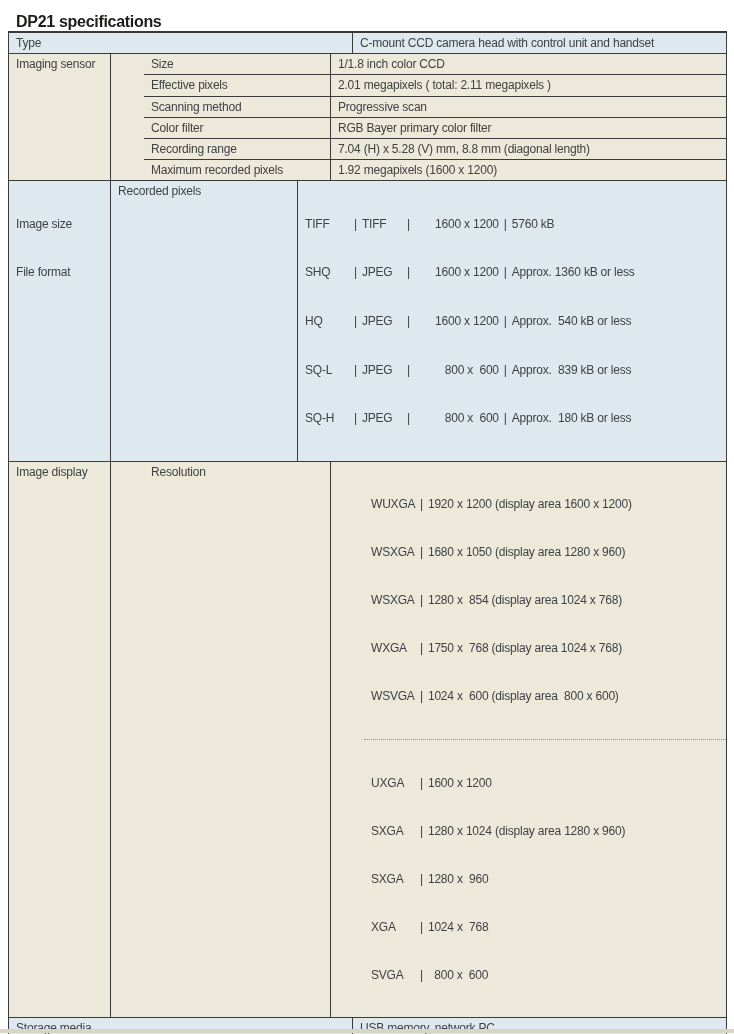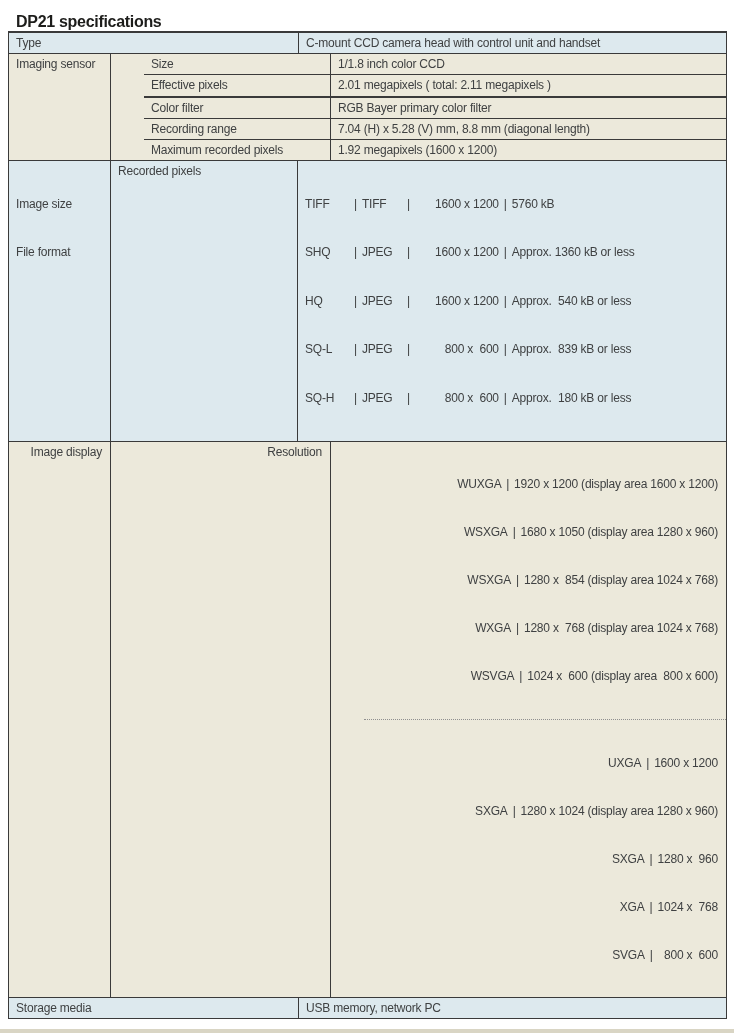--- a/index.html
+++ b/index.html
@@ -22,26 +22,26 @@
   .sec:first-child { border-top:0; }
   .blue  { background:#dde9ee; }
   .beige { background:#ece9db;gap:33px; }
   .cell {
     padding:2px 8px 2px 7px;
     font-size:12px; line-height:16.2px; letter-spacing:-0.2px;
     color:#3f4142; white-space:pre;
   }
   .ca  { width:102px; flex:none; border-right:1px solid #3a3a3a; }
   .cb  { width:187px; flex:none; border-right:1px solid #3a3a3a; }
-  .cab { width:290px; flex:none; border-right:1px solid #3a3a3a; }
+  .cab { width:344px; flex:none; border-right:1px solid #3a3a3a; }
   .cc  { flex:1; min-width:0; }
   .subcol { flex:1; display:flex; flex-direction:column; }
   .subrow { display:flex; border-top:1px solid #3a3a3a; flex:1; }
   .subrow:first-child { border-top:0; }
-  .tight .cell { line-height:16px;text-align:right; }
+  .tight .cell { line-height:16px; }
   .dotted { border-top:1px dotted #8f8f8f; height:0; margin:3px -8px 3px -7px; }
   .rp-f  { display:inline-block; width:44px; }
   .rp-t  { display:inline-block; width:40px; }
   .rp-s  { display:inline-block; width:84px; text-align:right; }
   .res-n { display:inline-block; width:44px; }
   .bar   { display:inline-block; padding:0 5px; }
   .footer-strip {
     position:absolute; left:0; top:1029px; width:734px; height:4px;
     background:#d9d5c4;
   }
@@ -63,20 +63,22 @@
     <div class="subcol">
       <div class="subrow">
         <div class="cell cb">Size</div>
         <div class="cell cc">1/1.8 inch color CCD</div>
       </div>
       <div class="subrow">
         <div class="cell cb">Effective pixels</div>
         <div class="cell cc">2.01 megapixels ( total: 2.11 megapixels )</div>
       </div>
       <div class="subrow">
+        <div class="cell cb">Scanning method</div>
+        <div class="cell cc">Progressive scan</div>
       </div>
       <div class="subrow">
         <div class="cell cb">Color filter</div>
         <div class="cell cc">RGB Bayer primary color filter</div>
       </div>
       <div class="subrow">
         <div class="cell cb">Recording range</div>
         <div class="cell cc">7.04 (H) x 5.28 (V) mm, 8.8 mm (diagonal length)</div>
       </div>
       <div class="subrow">
@@ -101,21 +103,21 @@
     </div>
   </div>
 
   <div class="sec beige tight">
     <div class="cell ca">Image display</div>
     <div class="cell cb">Resolution</div>
     <div class="cell cc">
       <div><span class="res-n">WUXGA</span><span class="bar">|</span><span>1920 x 1200 (display area 1600 x 1200)</span></div>
       <div><span class="res-n">WSXGA</span><span class="bar">|</span><span>1680 x 1050 (display area 1280 x 960)</span></div>
       <div><span class="res-n">WSXGA</span><span class="bar">|</span><span>1280 x  854 (display area 1024 x 768)</span></div>
-      <div><span class="res-n">WXGA</span><span class="bar">|</span><span>1280 x  768 (display area 1024 x 768)</span></div>
+      <div><span class="res-n">WXGA</span><span class="bar">|</span><span>1750 x  768 (display area 1024 x 768)</span></div>
       <div><span class="res-n">WSVGA</span><span class="bar">|</span><span>1024 x  600 (display area  800 x 600)</span></div>
       <div class="dotted"></div>
       <div><span class="res-n">UXGA</span><span class="bar">|</span><span>1600 x 1200</span></div>
       <div><span class="res-n">SXGA</span><span class="bar">|</span><span>1280 x 1024 (display area 1280 x 960)</span></div>
       <div><span class="res-n">SXGA</span><span class="bar">|</span><span>1280 x  960</span></div>
       <div><span class="res-n">XGA</span><span class="bar">|</span><span>1024 x  768</span></div>
       <div><span class="res-n">SVGA</span><span class="bar">|</span><span>  800 x  600</span></div>
     </div>
   </div>
 

